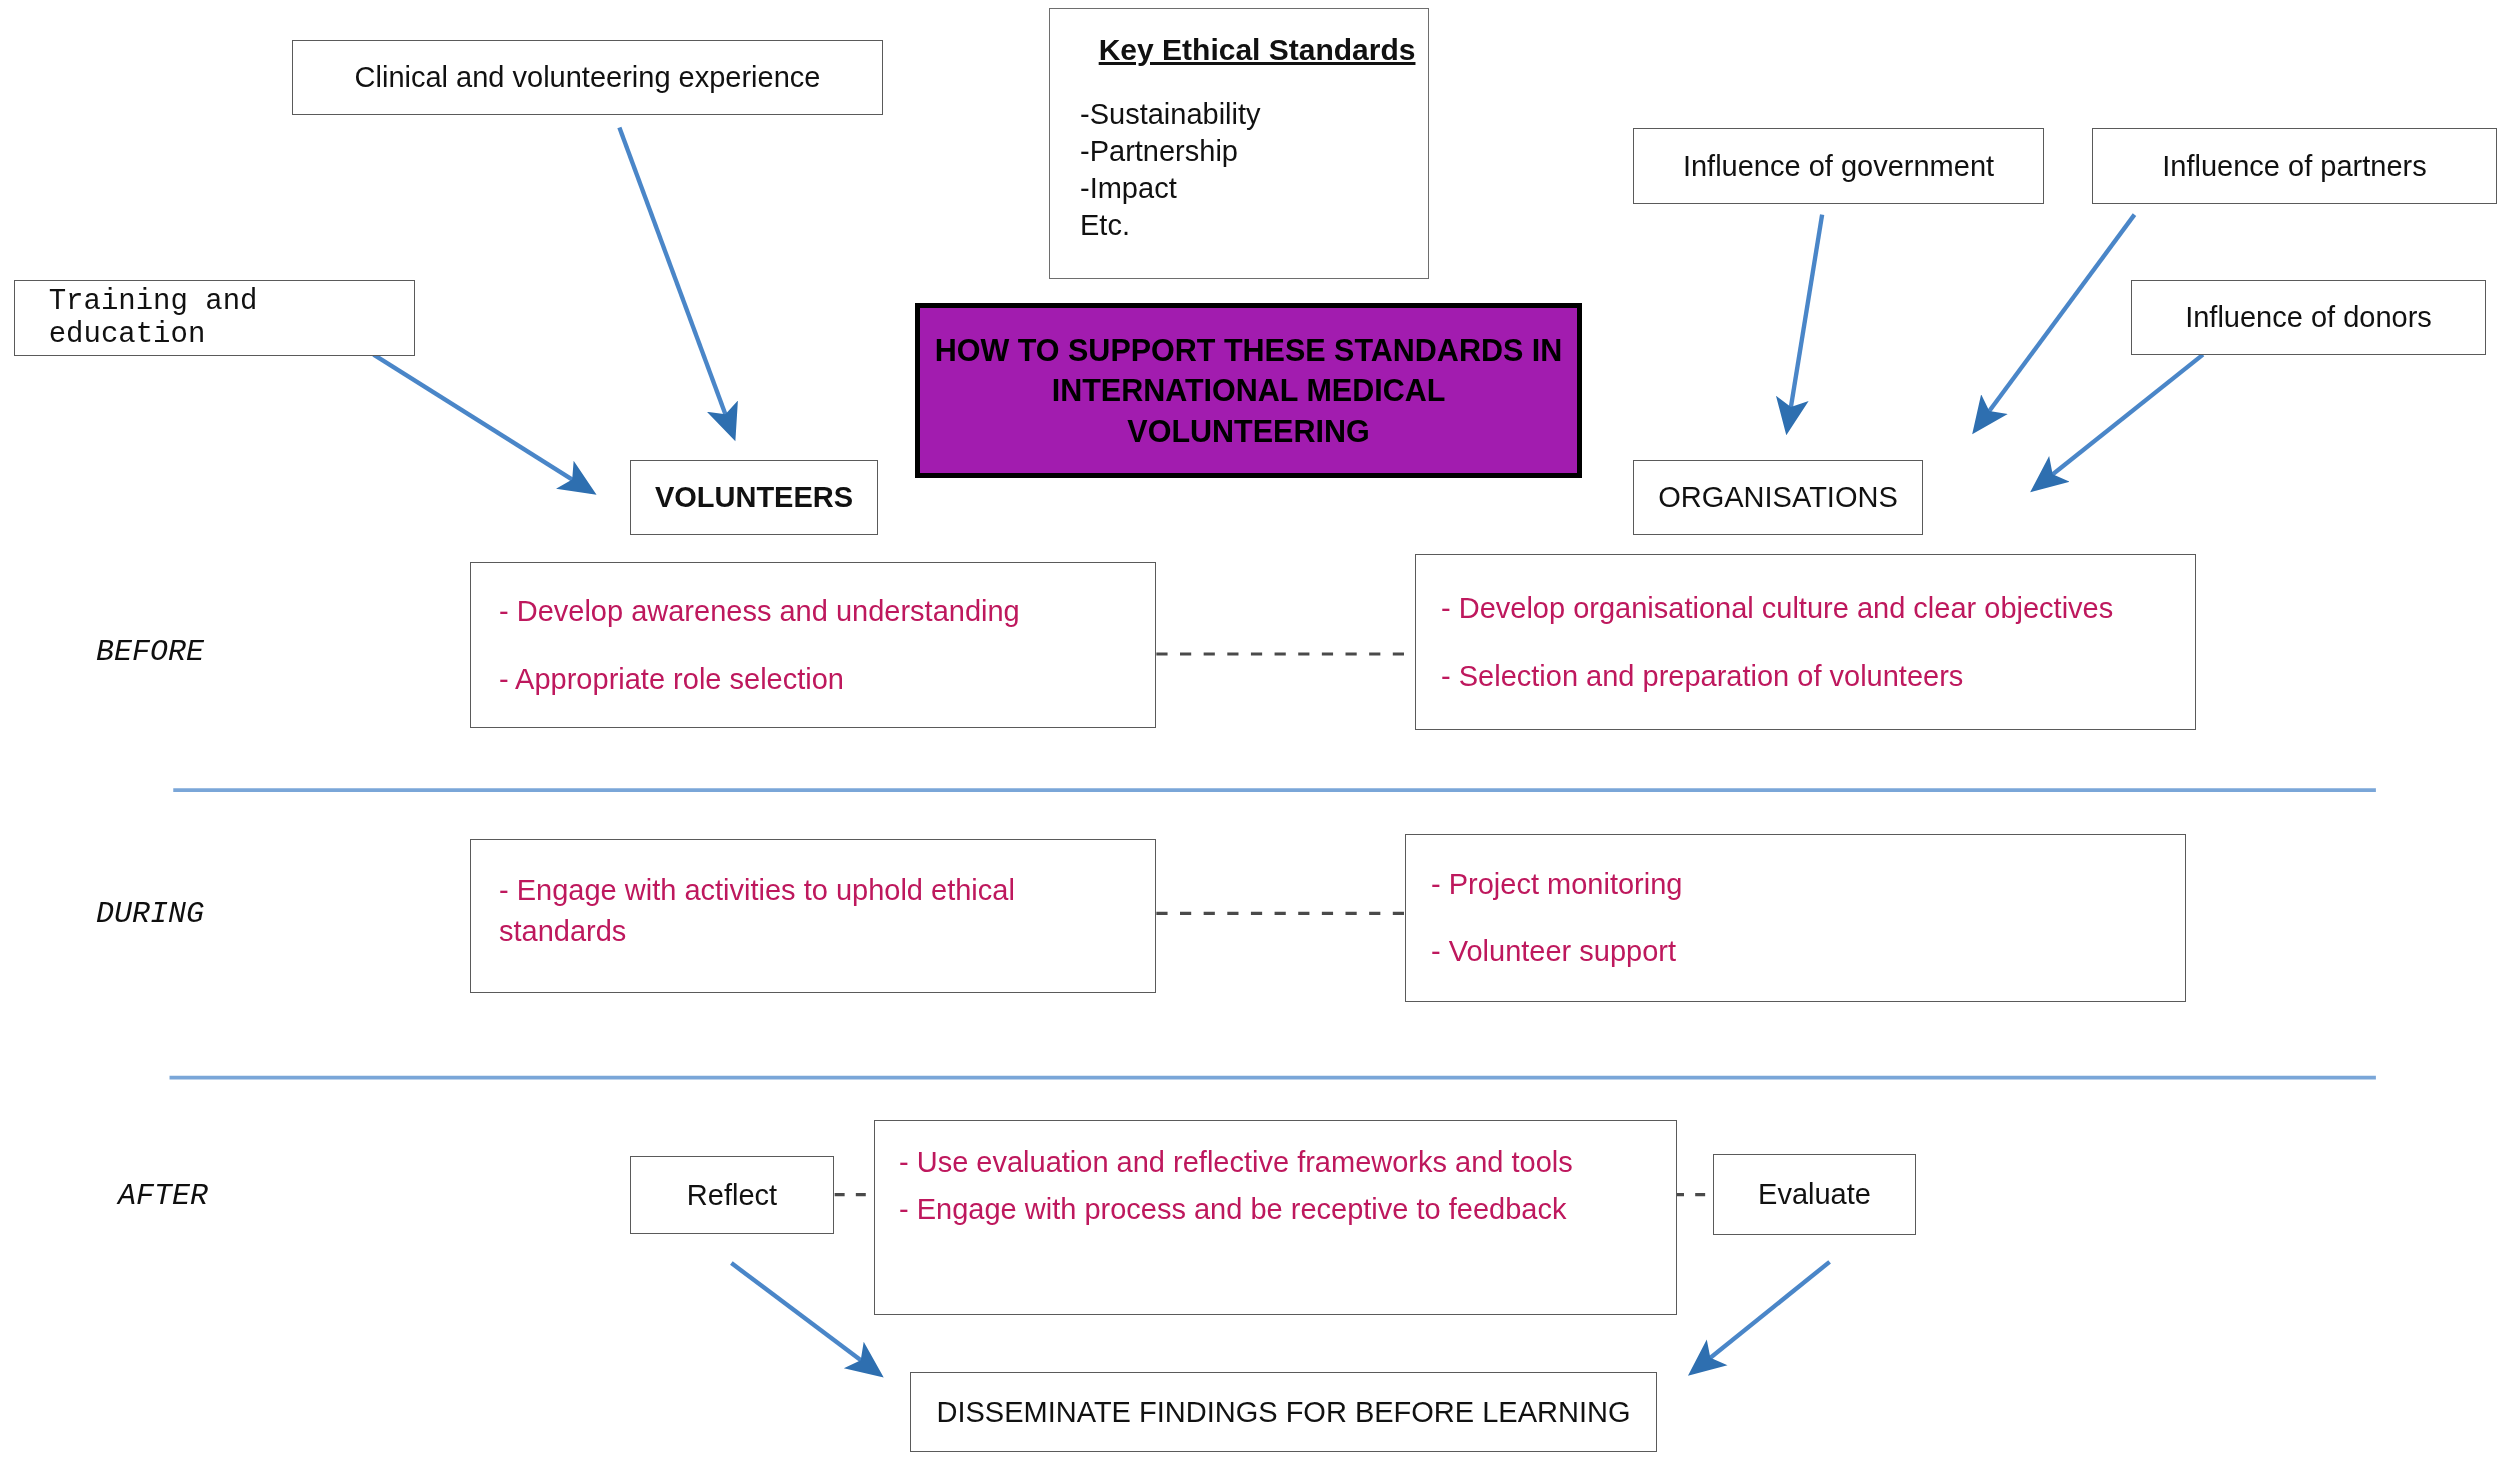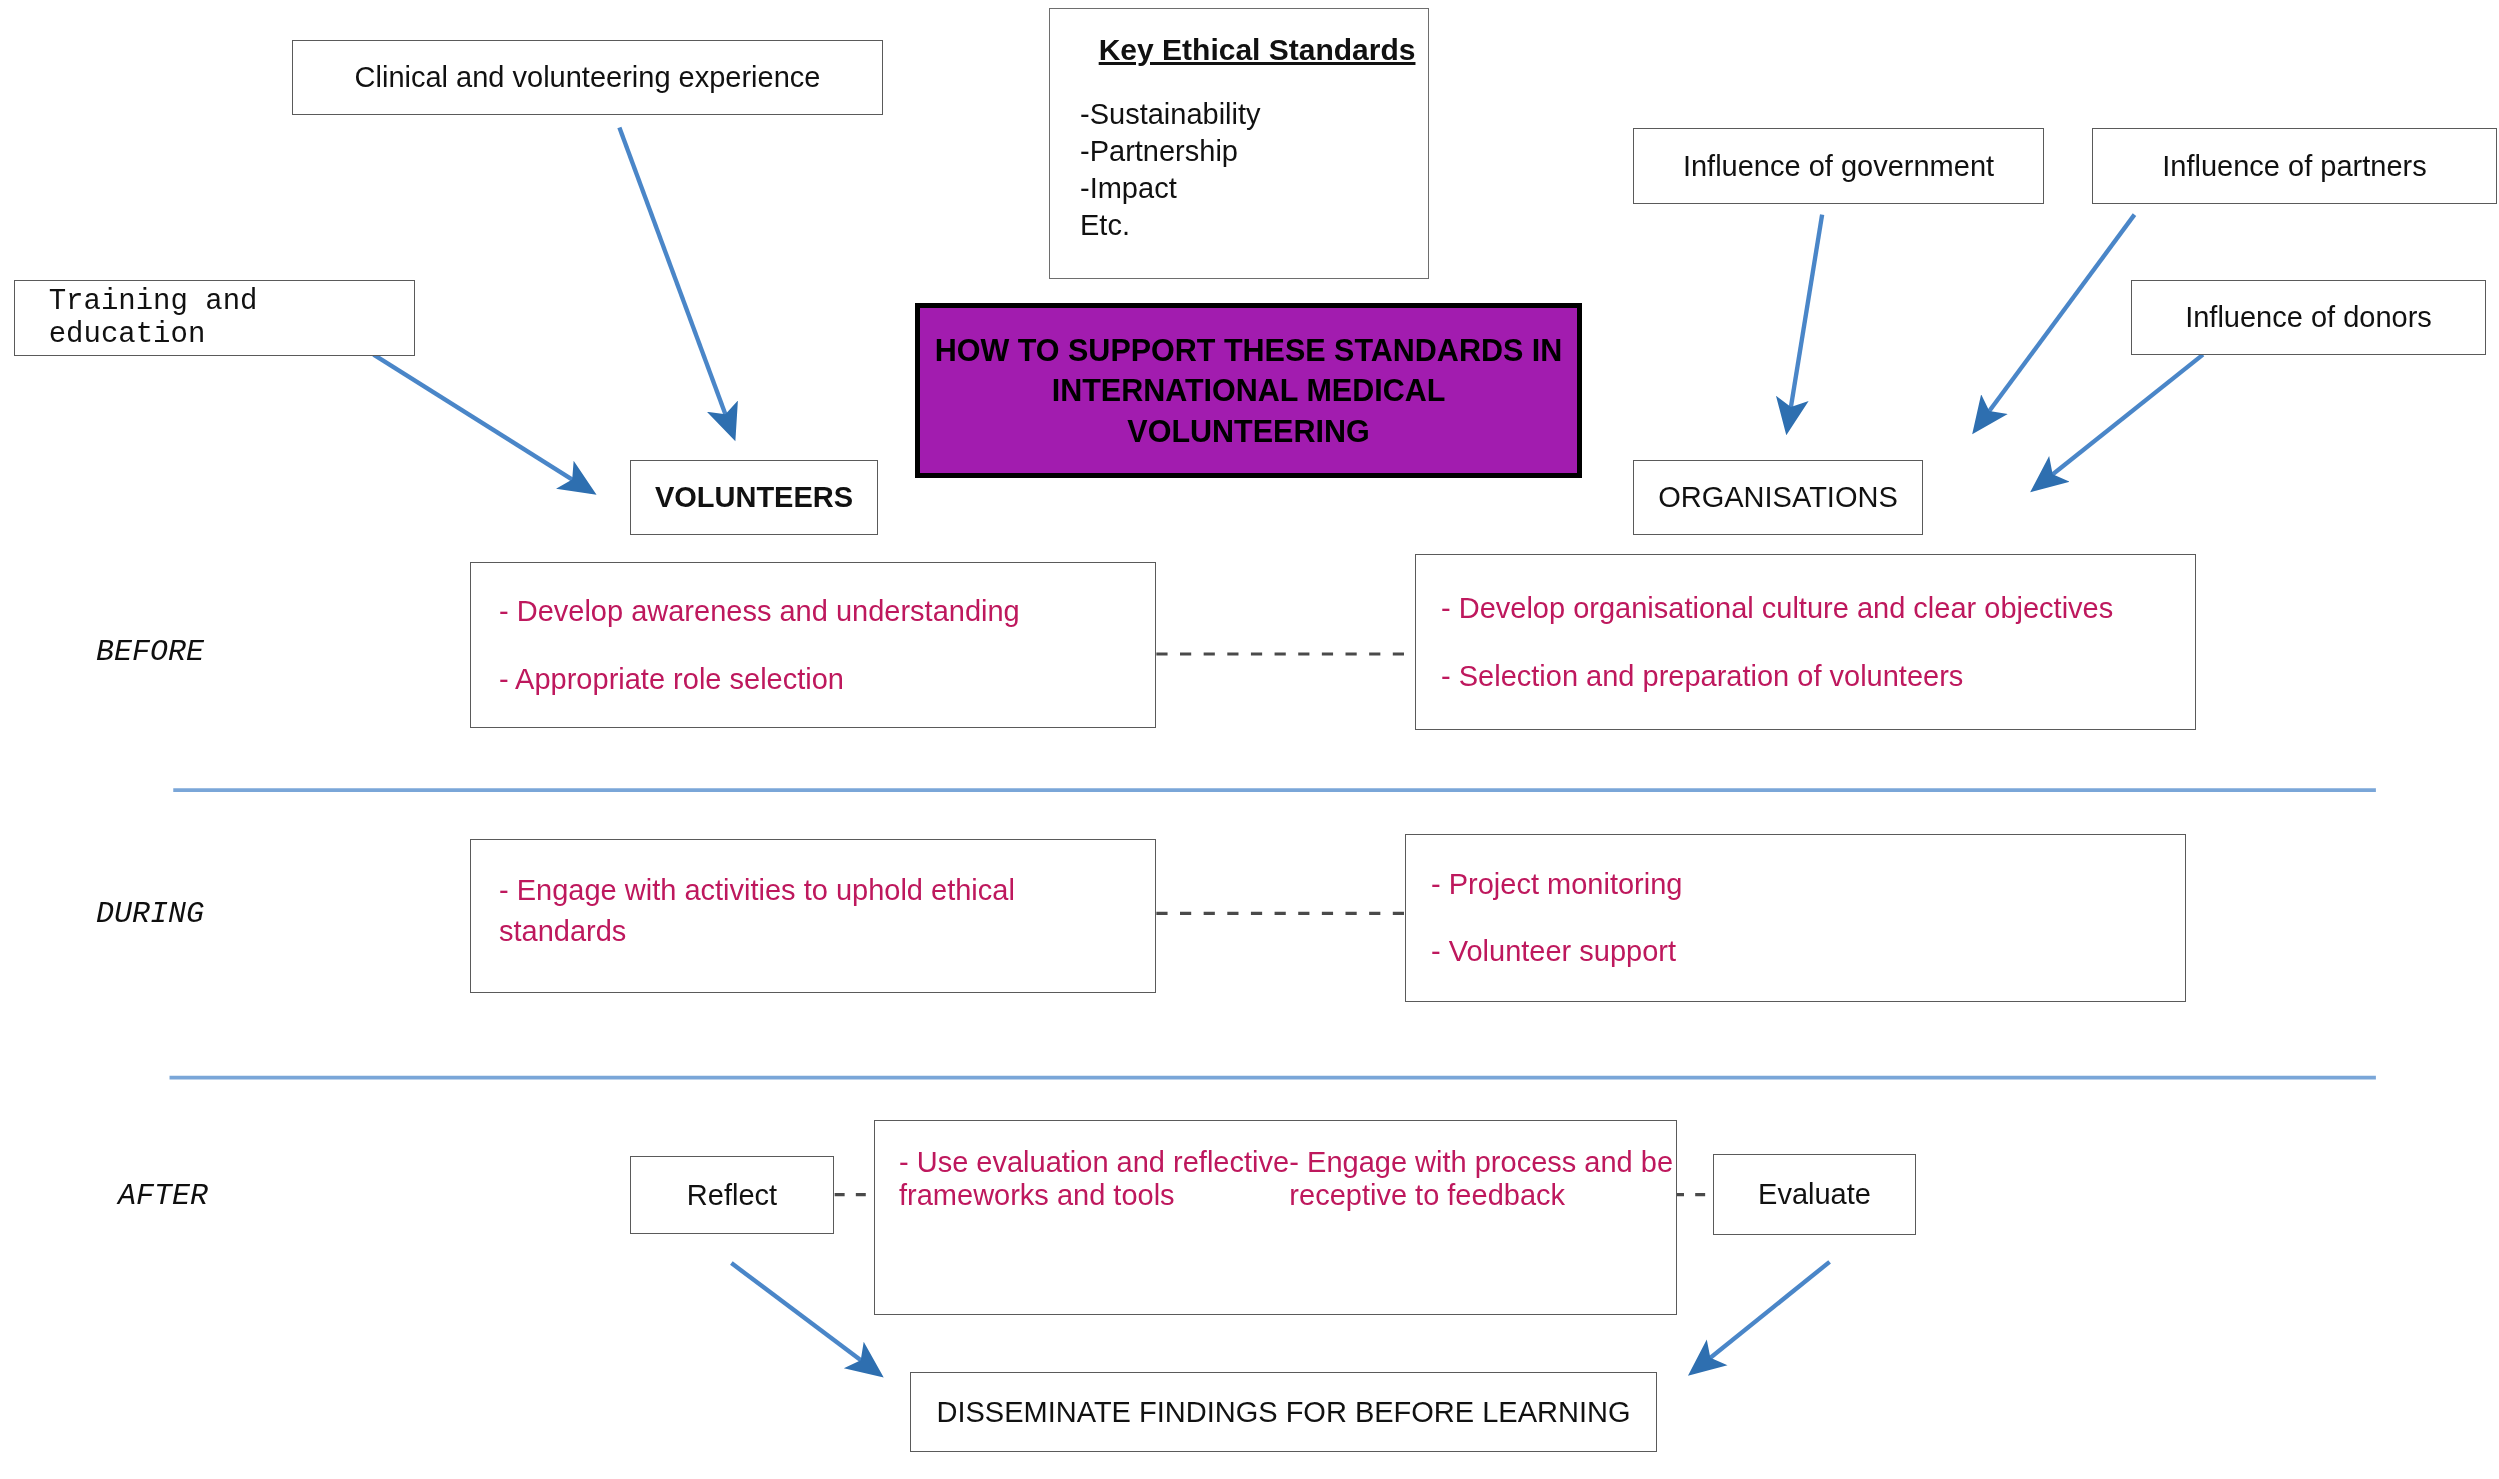--- a/index.html
+++ b/index.html
@@ -144,21 +144,21 @@
 
   <div class="box" style="left:1405px;top:834px;width:781px;height:168px;flex-direction:column;justify-content:center;padding:0 0 0 25px;">
     <div class="bullet" style="font-size:29px;margin-bottom:34px;">- Project monitoring</div>
     <div class="bullet" style="font-size:29px;">- Volunteer support</div>
   </div>
 
   <div class="box center" style="left:630px;top:1156px;width:204px;height:78px;font-size:29px;">
     <span>Reflect</span>
   </div>
 
-  <div class="box" style="left:874px;top:1120px;width:803px;height:195px;flex-direction:row;justify-content:flex-start;padding:25px 0 0 24px;">
+  <div class="box" style="left:874px;top:1120px;width:803px;height:195px;flex-direction:column;justify-content:flex-start;padding:25px 0 0 24px;">
     <div class="bullet" style="font-size:29px;margin-bottom:13.7px;">- Use evaluation and reflective frameworks and tools</div>
     <div class="bullet" style="font-size:29px;">- Engage with process and be receptive to feedback</div>
   </div>
 
   <div class="box center" style="left:1713px;top:1154px;width:203px;height:81px;font-size:29px;">
     <span>Evaluate</span>
   </div>
 
   <div class="box center" style="left:910px;top:1372px;width:747px;height:80px;font-size:29px;">
     <span>DISSEMINATE FINDINGS FOR BEFORE LEARNING</span>

